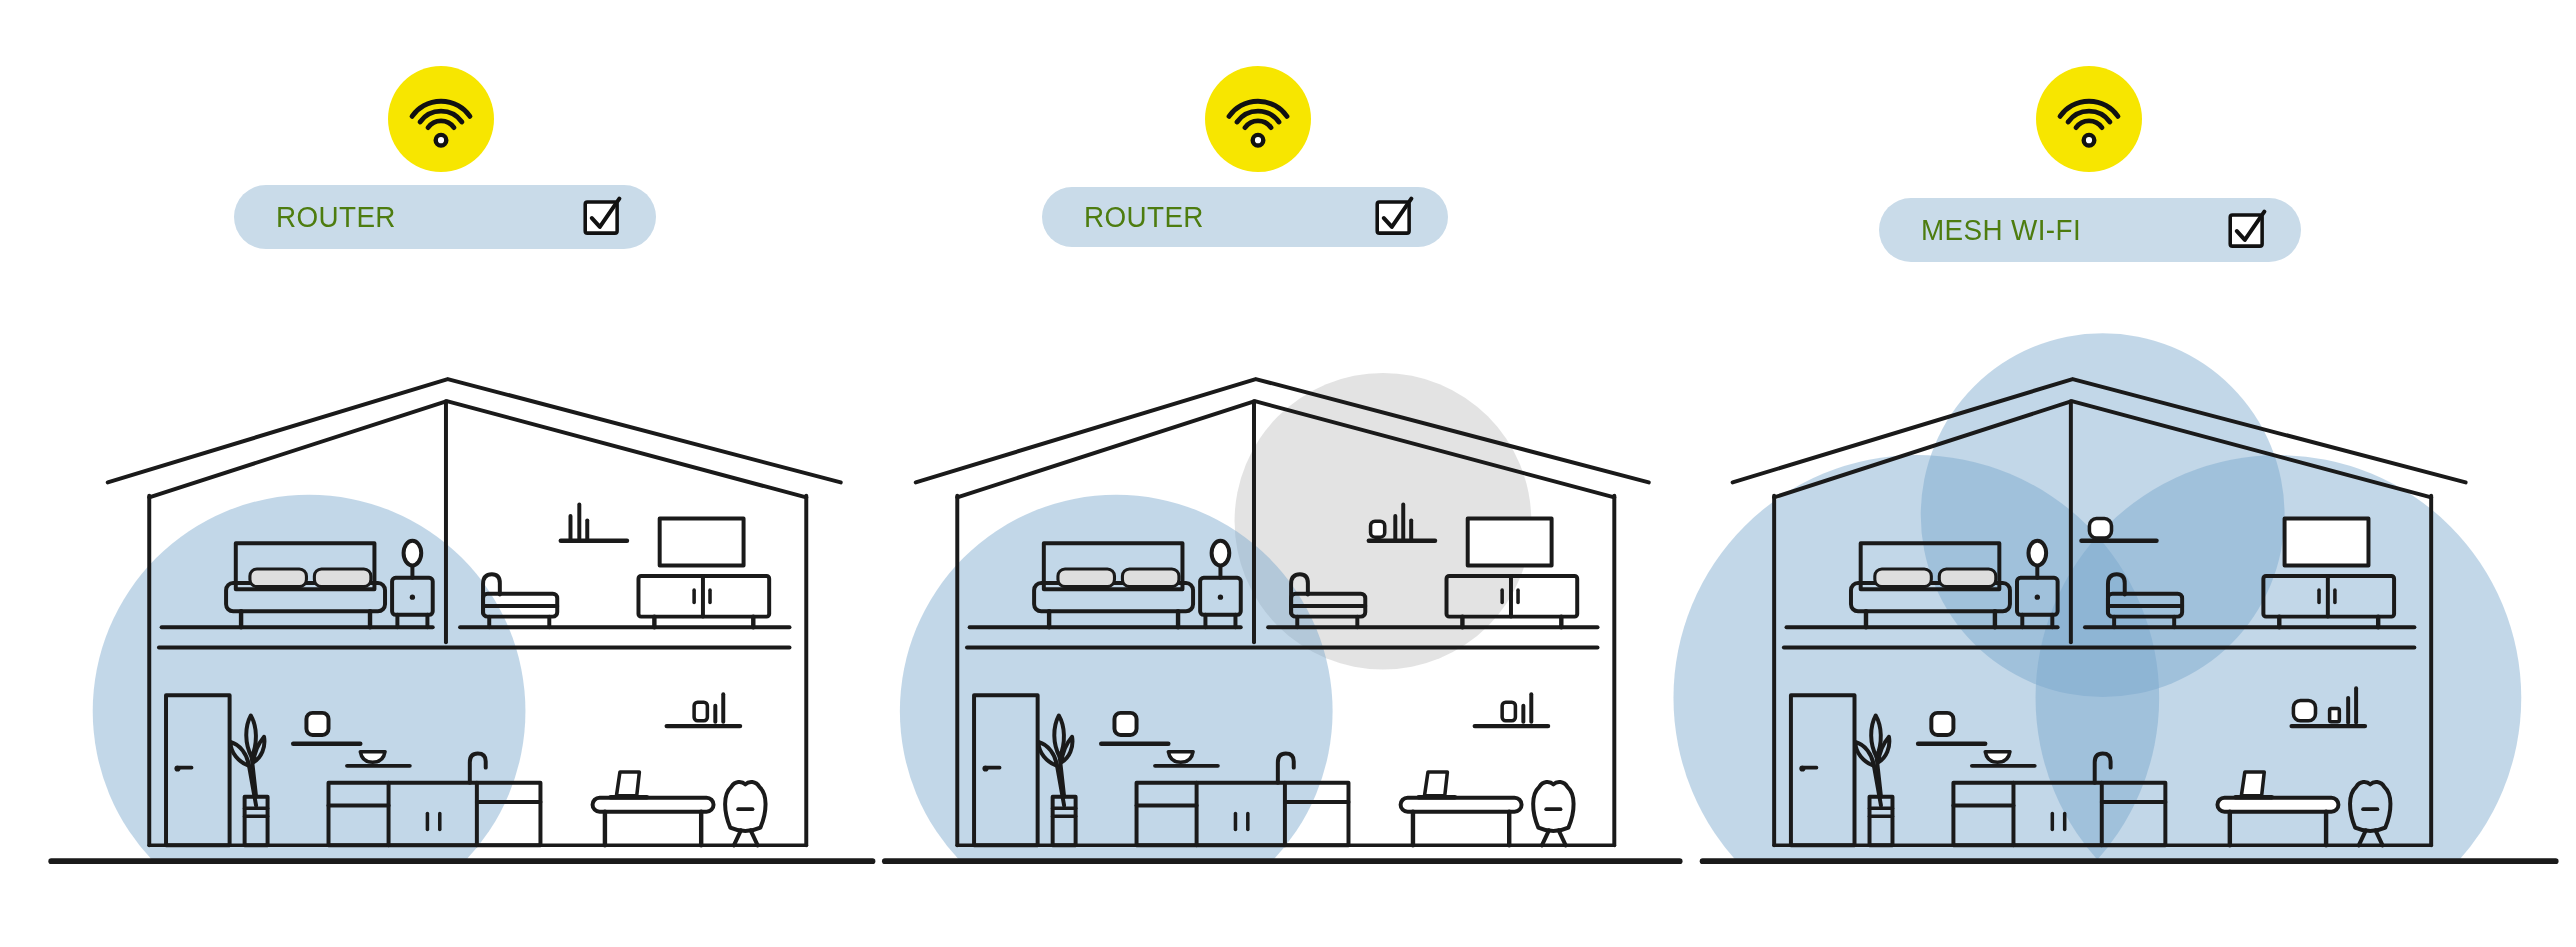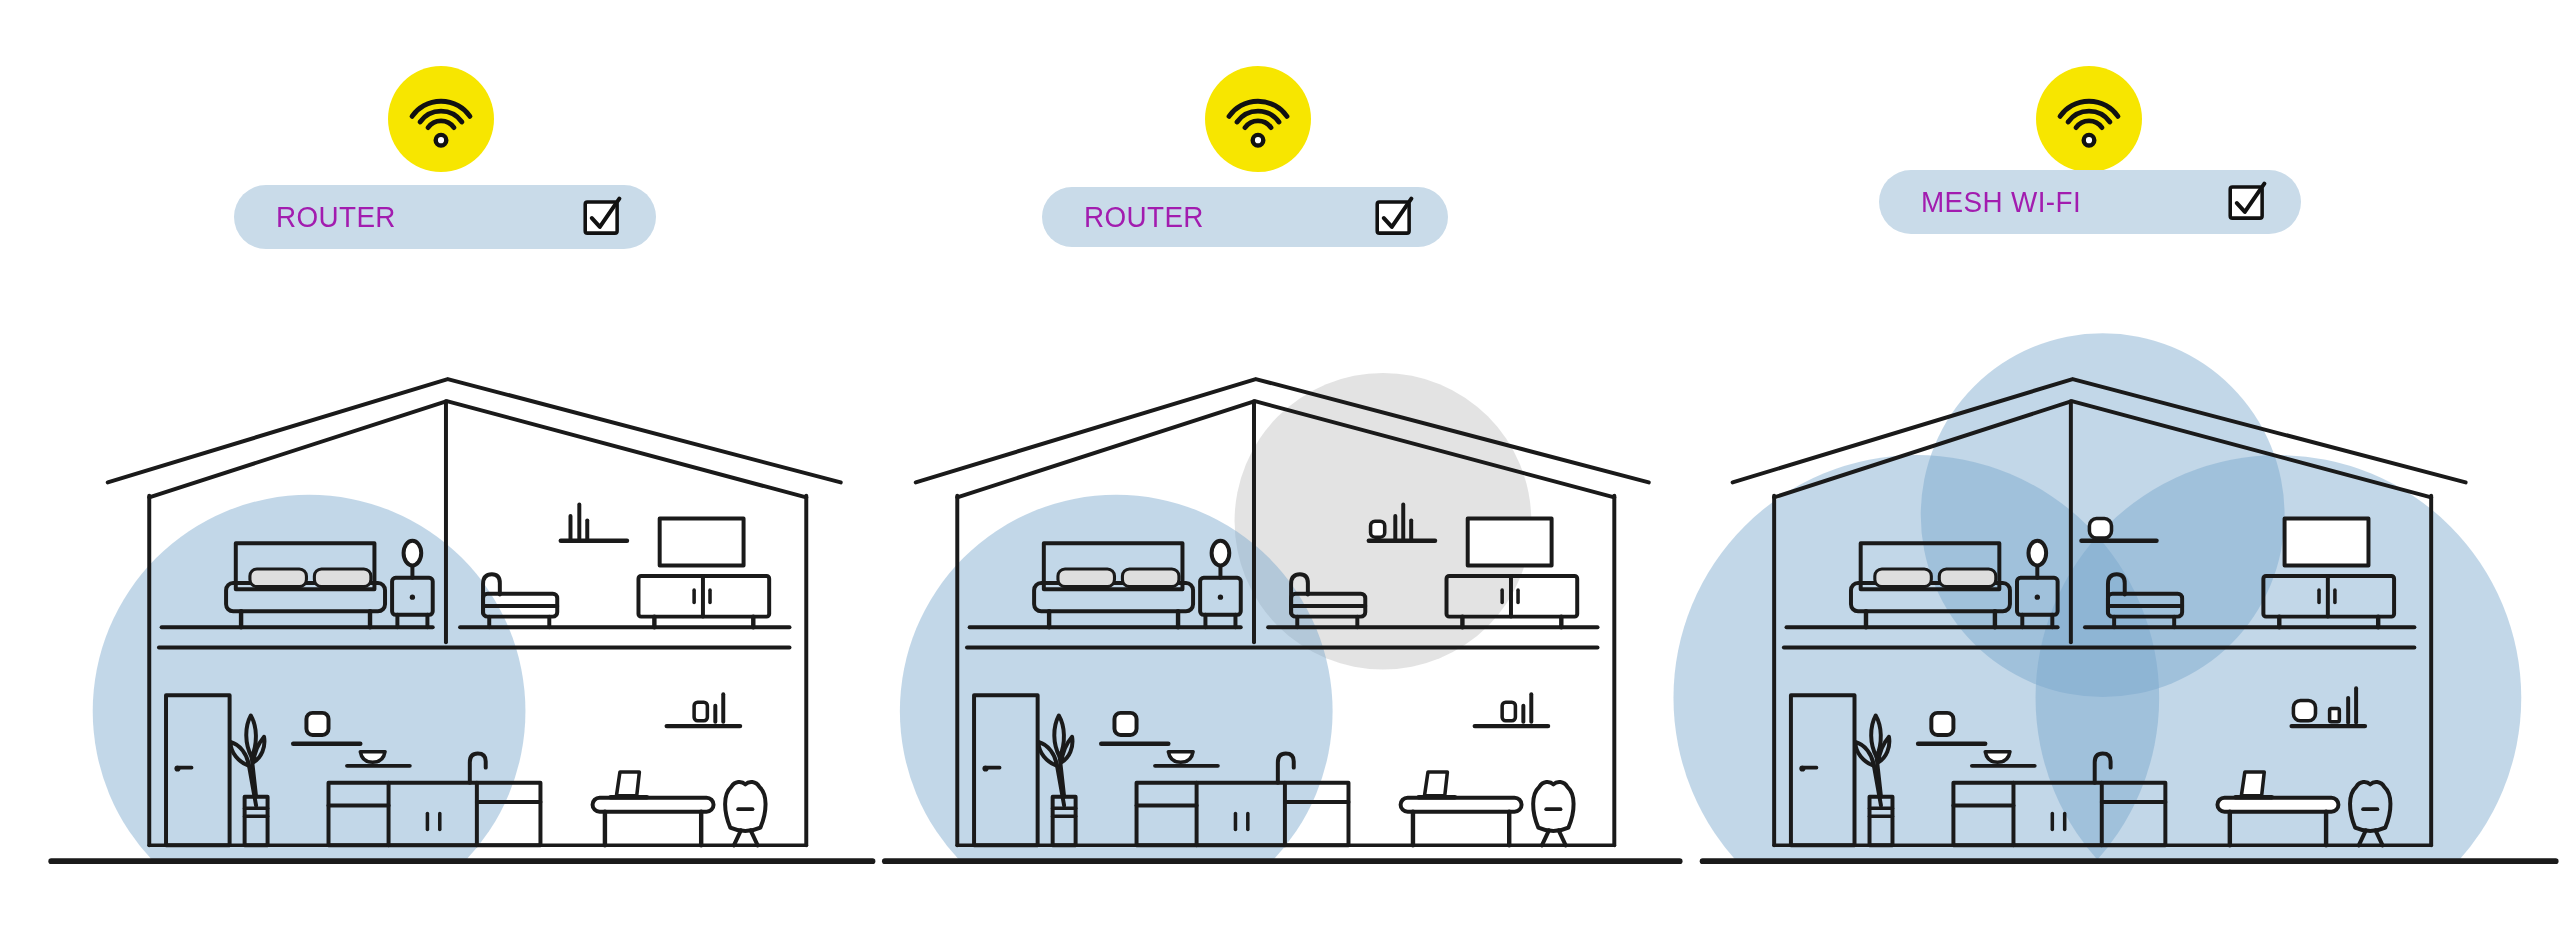--- a/index.html
+++ b/index.html
@@ -10,21 +10,21 @@
     font-family:"Liberation Sans", sans-serif;
     overflow:hidden;
   }
   .art{position:absolute;left:0;top:0;width:2576px;height:948px;}
   .badge{
     position:absolute;width:106px;height:106px;border-radius:50%;
     background:#F7E600;display:flex;align-items:center;justify-content:center;
   }
   .pill{
     position:absolute;display:flex;align-items:center;justify-content:space-between;
-    border-radius:33px;padding:0 34px 0 42px;box-sizing:border-box;color:#a21caf;
+    border-radius:33px;padding:0 34px 0 42px;box-sizing:border-box;color:#4d7c0f;
   }
   .pill.blue{background:#C9DBE9;}
   .pill.gray{background:#E1E1E1;}
   .pill-label{
     font-size:29px;font-weight:500;letter-spacing:0.4px;
     transform:scaleX(0.96);transform-origin:left center;white-space:nowrap;
   }
   .checkbox{flex:0 0 auto;margin-top:-5.3px;}
 </style>
 </head>
@@ -244,21 +244,21 @@
 
   <div class="pill blue" style="left:1042px;top:187px;width:406px;height:60px;">
     <span class="pill-label">ROUTER</span>
     <svg class="checkbox" width="39" height="41" viewBox="0 0 44 46">
       <rect x="2.5" y="9" width="36" height="35" rx="2.5" fill="#FFFFFF" stroke="#111111" stroke-width="4"></rect>
       <path d="M10,27 L19,37 L41,5" fill="none" stroke="#111111" stroke-width="4.5" stroke-linecap="round" stroke-linejoin="round"></path>
     </svg>
   </div>
 
 
-  <div class="pill blue" style="left:1879px;top:170px;width:422px;height:64px;">
+  <div class="pill blue" style="left:1879px;top:198px;width:422px;height:64px;">
     <span class="pill-label">MESH WI-FI</span>
     <svg class="checkbox" width="39" height="41" viewBox="0 0 44 46">
       <rect x="2.5" y="9" width="36" height="35" rx="2.5" fill="#FFFFFF" stroke="#111111" stroke-width="4"></rect>
       <path d="M10,27 L19,37 L41,5" fill="none" stroke="#111111" stroke-width="4.5" stroke-linecap="round" stroke-linejoin="round"></path>
     </svg>
   </div>
 
 </div>
 
 

